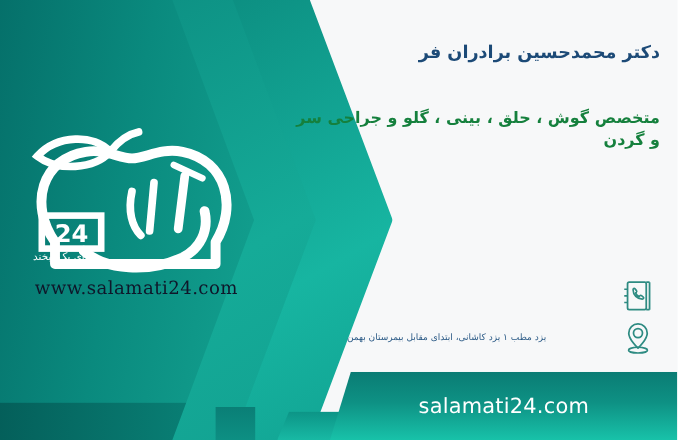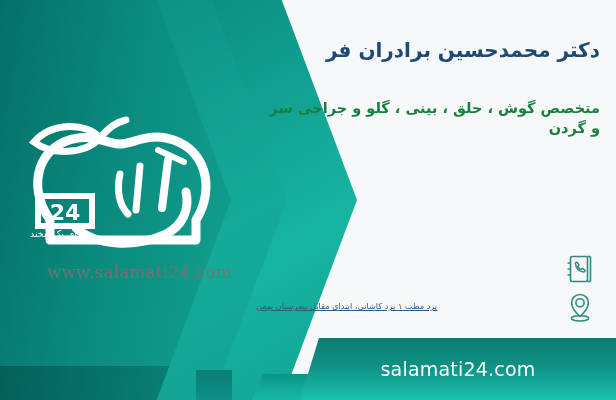--- a/index.html
+++ b/index.html
@@ -60,38 +60,38 @@
     clip-path:polygon(18% 0,100% 0,100% 100%,0 100%);
   }
 
   
   .logo{
     position:absolute;left:16px;top:100px;width:216px;height:175px;
     color:#ffffff;
   }
   .logo svg{display:block;width:100%;height:100%;}
   .logo-url{
-    position:absolute;left:0;top:163px;width:216px;
-    text-align:right;
-    color:#737373;
+    position:absolute;left:0;top:152px;width:216px;
+    text-align:center;
+    color:#0f172a;
     font-family:"DejaVu Serif","Liberation Serif",serif;
     font-size:16.5px;letter-spacing:.4px;
     direction:ltr;
   }
   .logo-tag{
     position:absolute;left:0;top:128px;width:202px;
     text-align:left;padding-left:14px;
     color:#ffffff;font-size:9.5px;letter-spacing:.5px;
   }
 
   
   .doctor-name{
     position:absolute;right:16px;top:38px;
     color:#1c4a77;
-    font-size:20px;font-weight:bold;
+    font-size:16px;font-weight:bold;
     letter-spacing:0;
     direction:rtl;text-align:right;
     white-space:nowrap;
   }
   .spec-big{
     position:absolute;right:16px;top:98px;width:340px;
     color:#15803d;
     font-size:14.5px;font-weight:bold;line-height:20px;
     direction:rtl;text-align:right;
   }
@@ -109,23 +109,22 @@
     color:#2e8b82;
   }
   .icon-phone{top:254px;}
   .icon-pin{top:292px;}
   .contact-icon svg{width:100%;height:100%;display:block;}
 
   .address{
     position:absolute;right:60px;top:300px;width:300px;
     color:#2b5a86;
     font-size:8.2px;line-height:12px;
-    direction:rtl;text-align:left;
+    direction:rtl;text-align:center;
     white-space:nowrap;
-    text-decoration:underline;
   }
 
   
   .footer{
     position:absolute;left:300px;top:338px;
     width:316px;height:62px;
     background:linear-gradient(180deg,#0a7c74 0%,#0e9184 45%,#18c2a9 100%);
     clip-path:polygon(6% 0, 100% 0, 100% 100%, 0 100%);
   }
   .footer-text{

